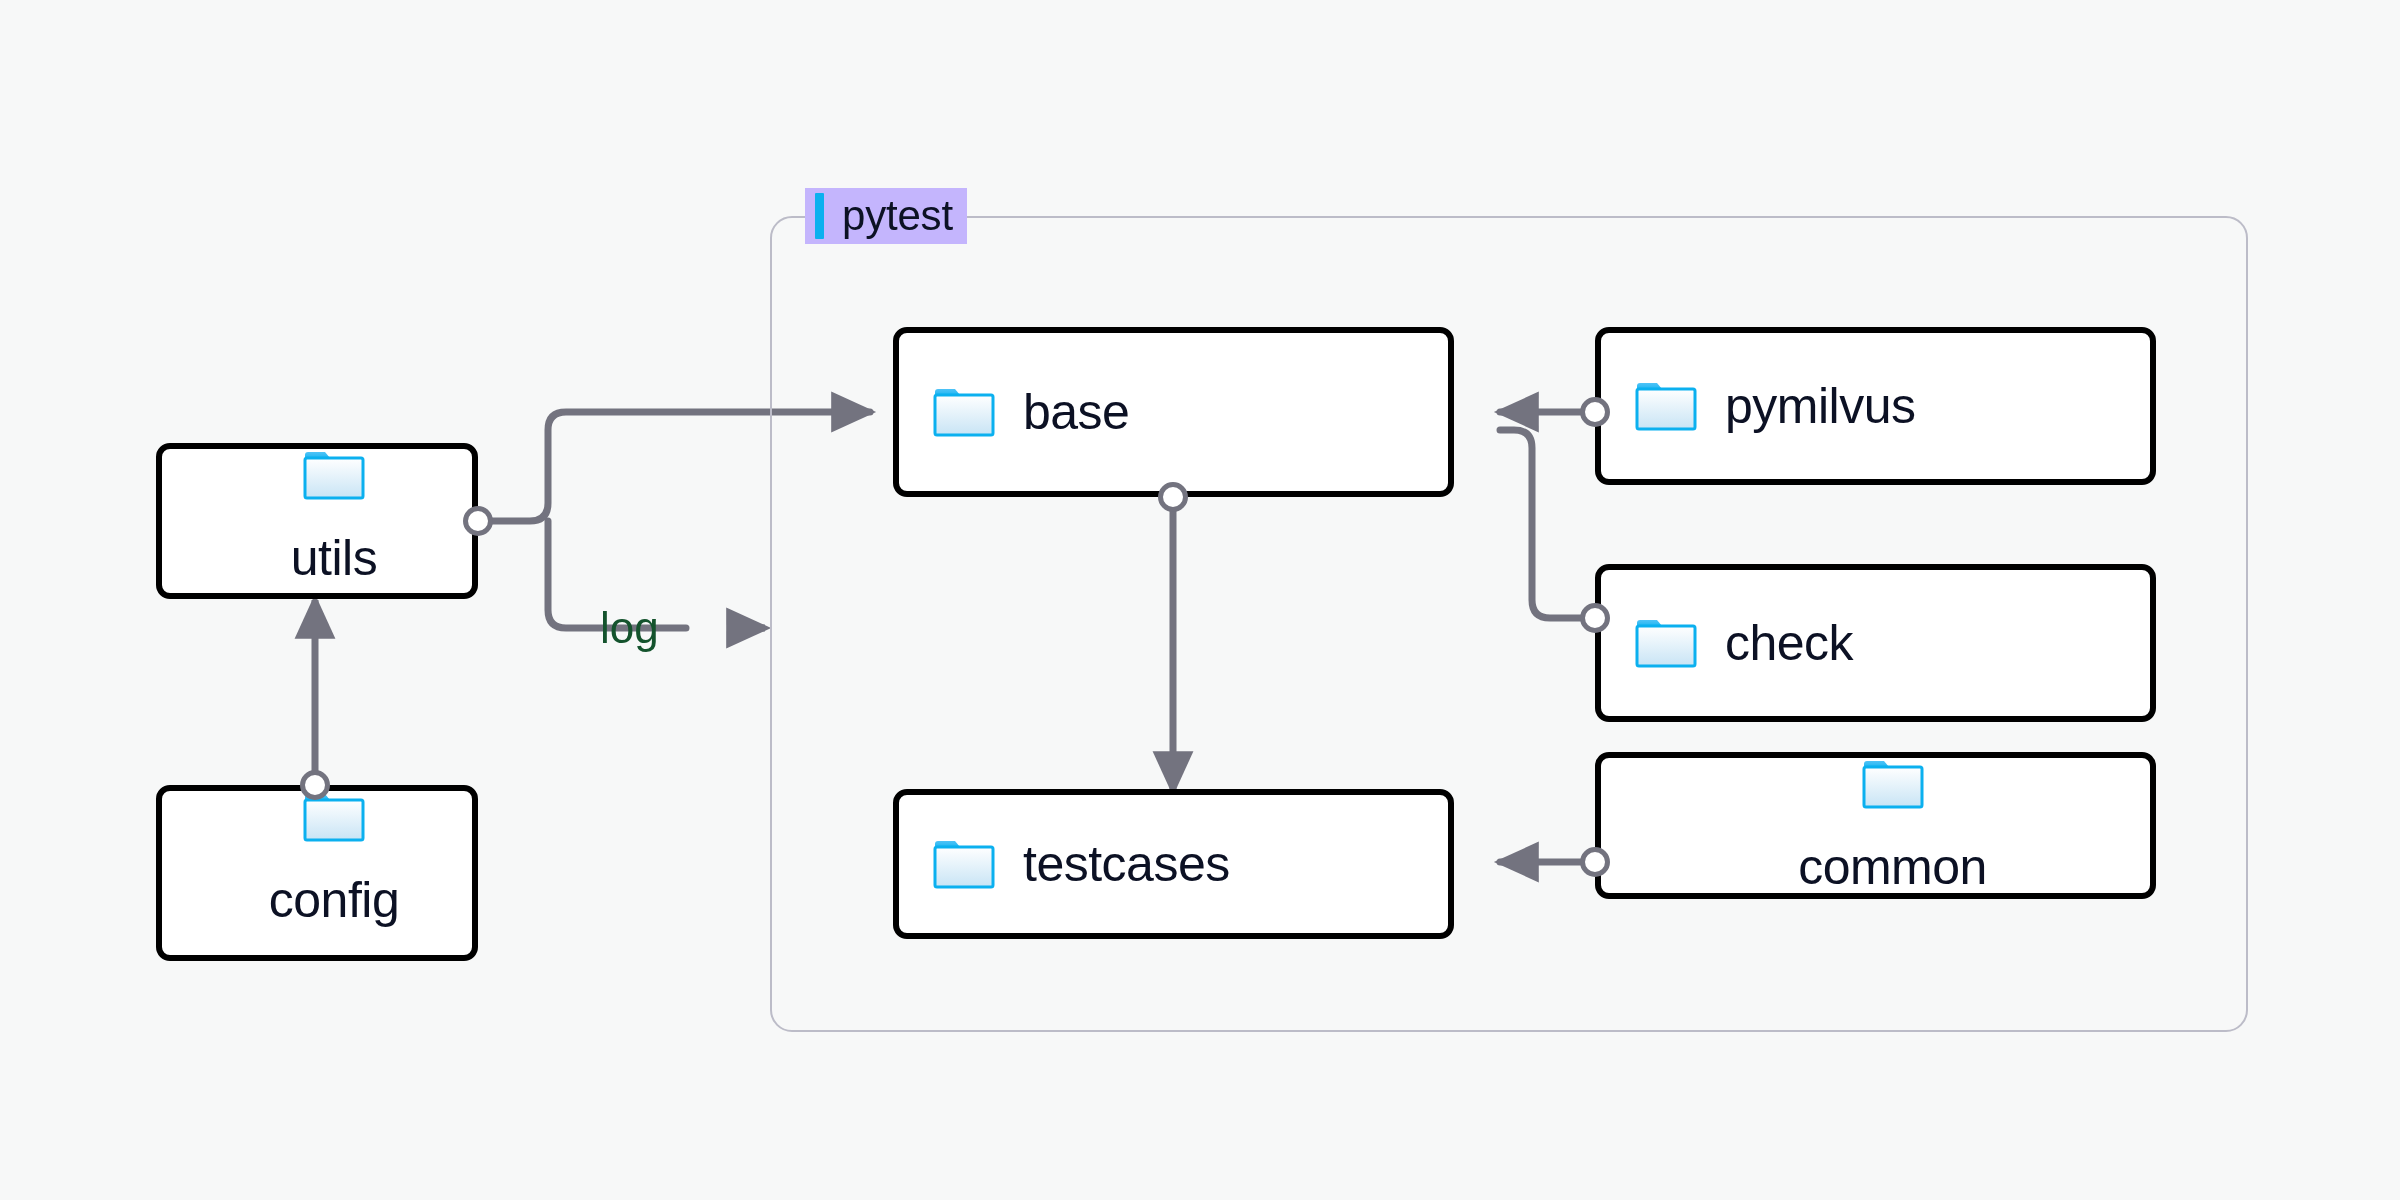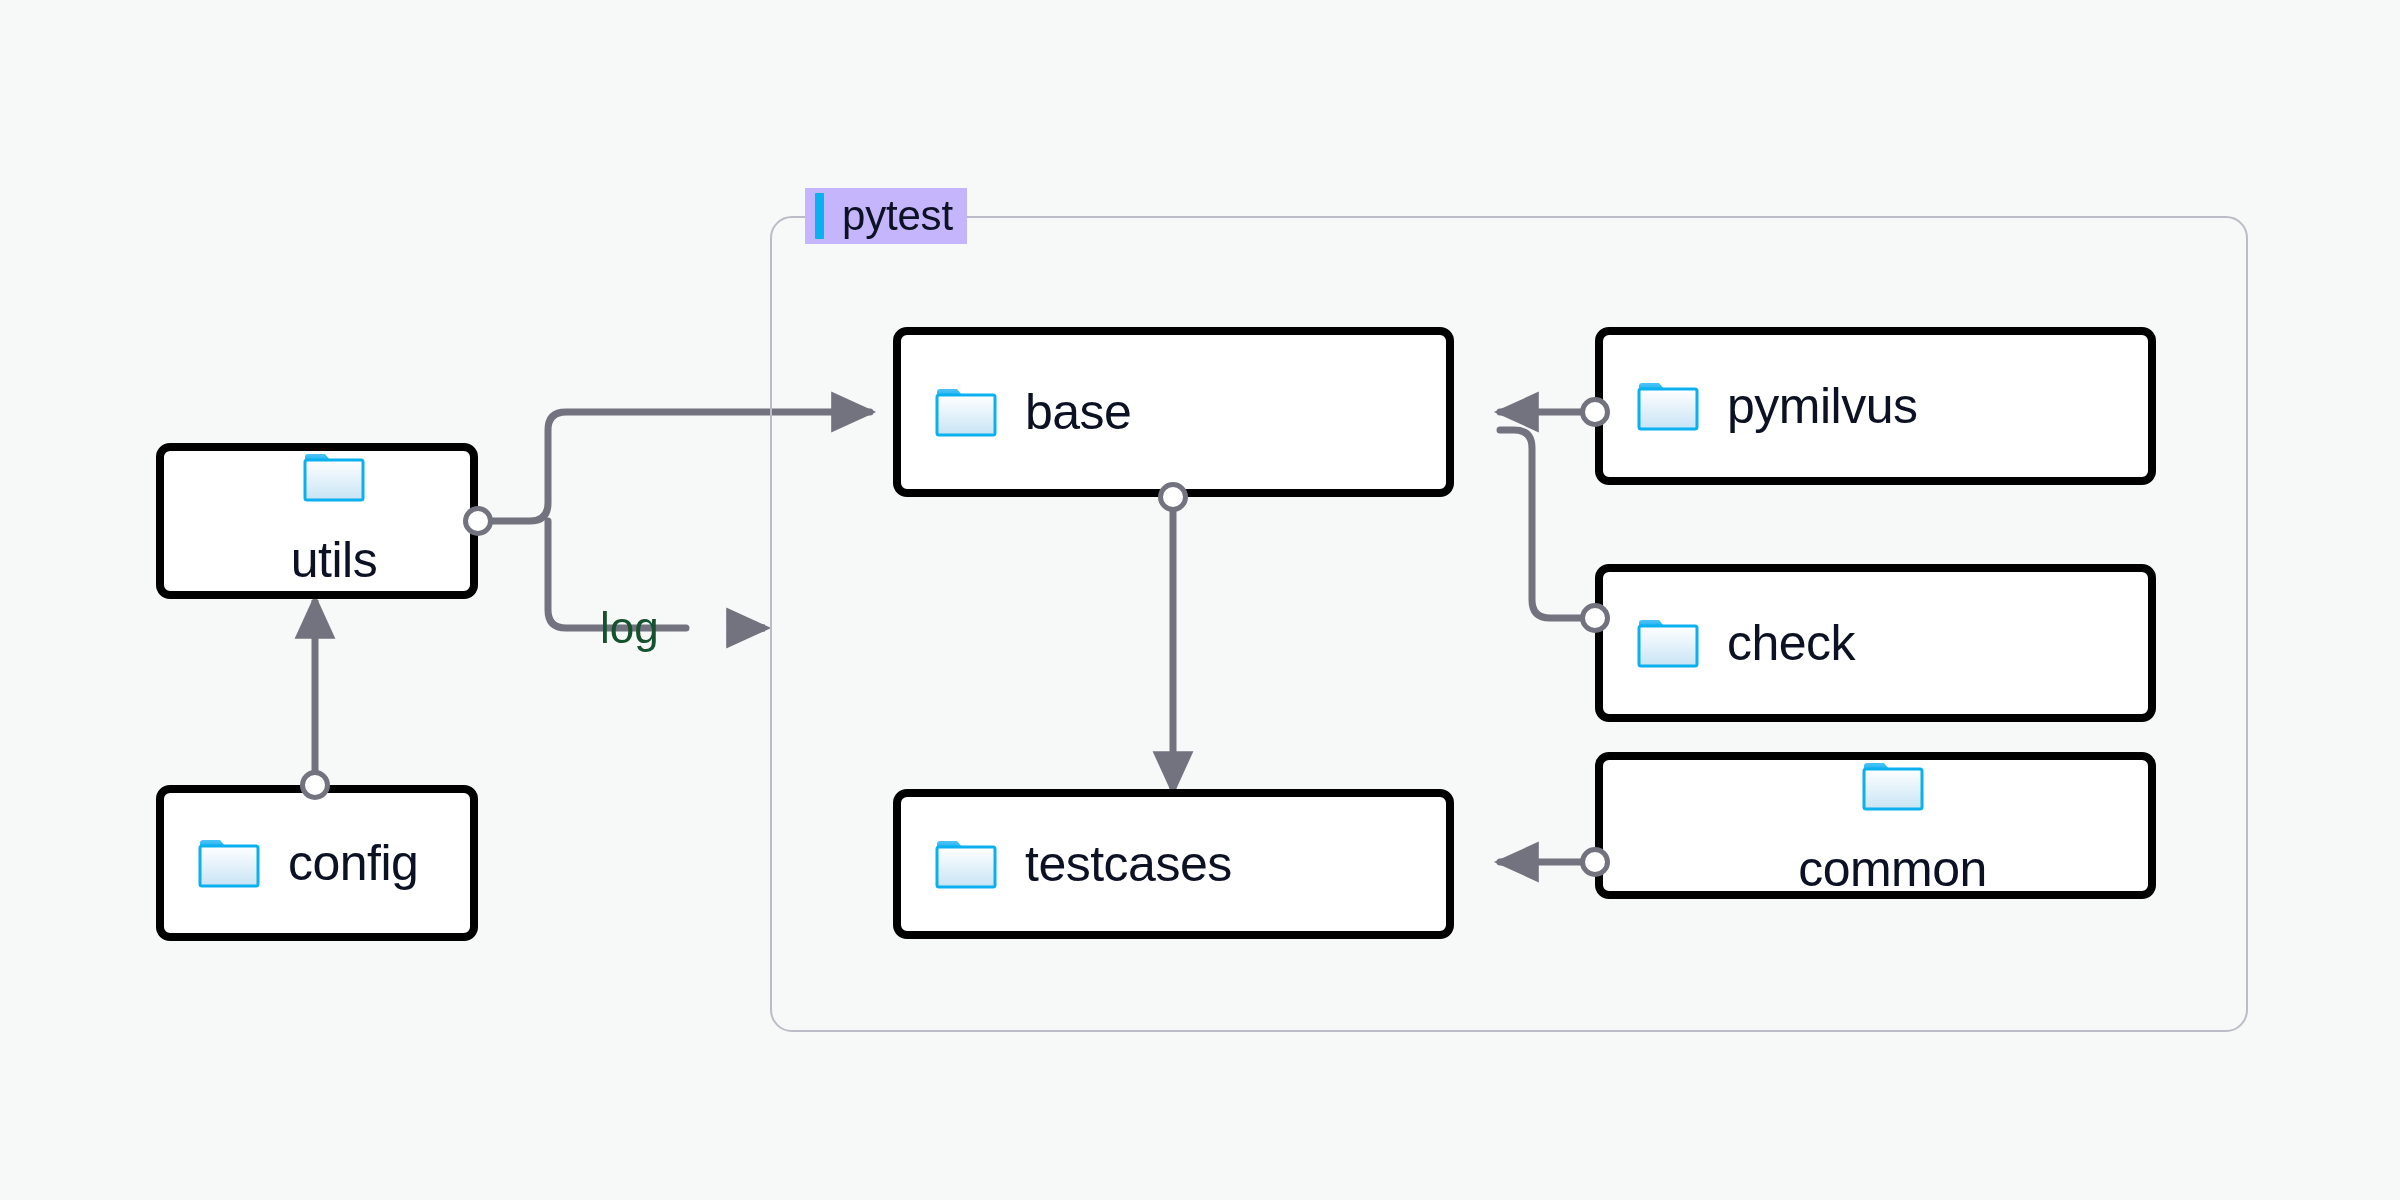--- a/index.html
+++ b/index.html
@@ -52,21 +52,21 @@
     font-size: 42px;
     color: #0c1124;
     letter-spacing: -0.2px;
     white-space: nowrap;
   }
   
   .node {
     position: absolute;
     box-sizing: border-box;
     background: #ffffff;
-    border: 8px solid #000000;
+    border: 6px solid #000000;
     border-radius: 14px;
     display: flex;
     align-items: center;
     padding-left: 34px;
     gap: 28px;
   }
   .node-label {
     font-size: 50px;
     color: #0c1124;
     letter-spacing: -0.5px;
@@ -153,21 +153,21 @@
 
   <div class="node" style="left:156px; top:443px; width:322px; height:156px;flex-direction:column;">
     <svg class="folder-icon" viewBox="0 0 62 52">
       <path d="M2 10 L2 6 Q2 3 5 3 L22 3 L27 9 L26 12 L2 12 Z" fill="url(#folderTab)"></path>
       <rect x="2" y="9" width="58" height="40" rx="2" fill="url(#folderGrad)" stroke="#0bb0ef" stroke-width="3"></rect>
     </svg>
     <span class="node-label">utils</span>
   </div>
   <div class="port" style="left:463px; top:506px;"></div>
 
-  <div class="node" style="left:156px; top:785px; width:322px; height:156px;">
+  <div class="node" style="left:156px; top:785px; width:322px; height:176px;flex-direction:column;">
     <svg class="folder-icon" viewBox="0 0 62 52">
       <path d="M2 10 L2 6 Q2 3 5 3 L22 3 L27 9 L26 12 L2 12 Z" fill="url(#folderTab)"></path>
       <rect x="2" y="9" width="58" height="40" rx="2" fill="url(#folderGrad)" stroke="#0bb0ef" stroke-width="3"></rect>
     </svg>
     <span class="node-label">config</span>
   </div>
   <div class="port" style="left:300px; top:770px;"></div>
 
   <div class="node" style="left:893px; top:327px; width:561px; height:170px;">
     <svg class="folder-icon" viewBox="0 0 62 52">

